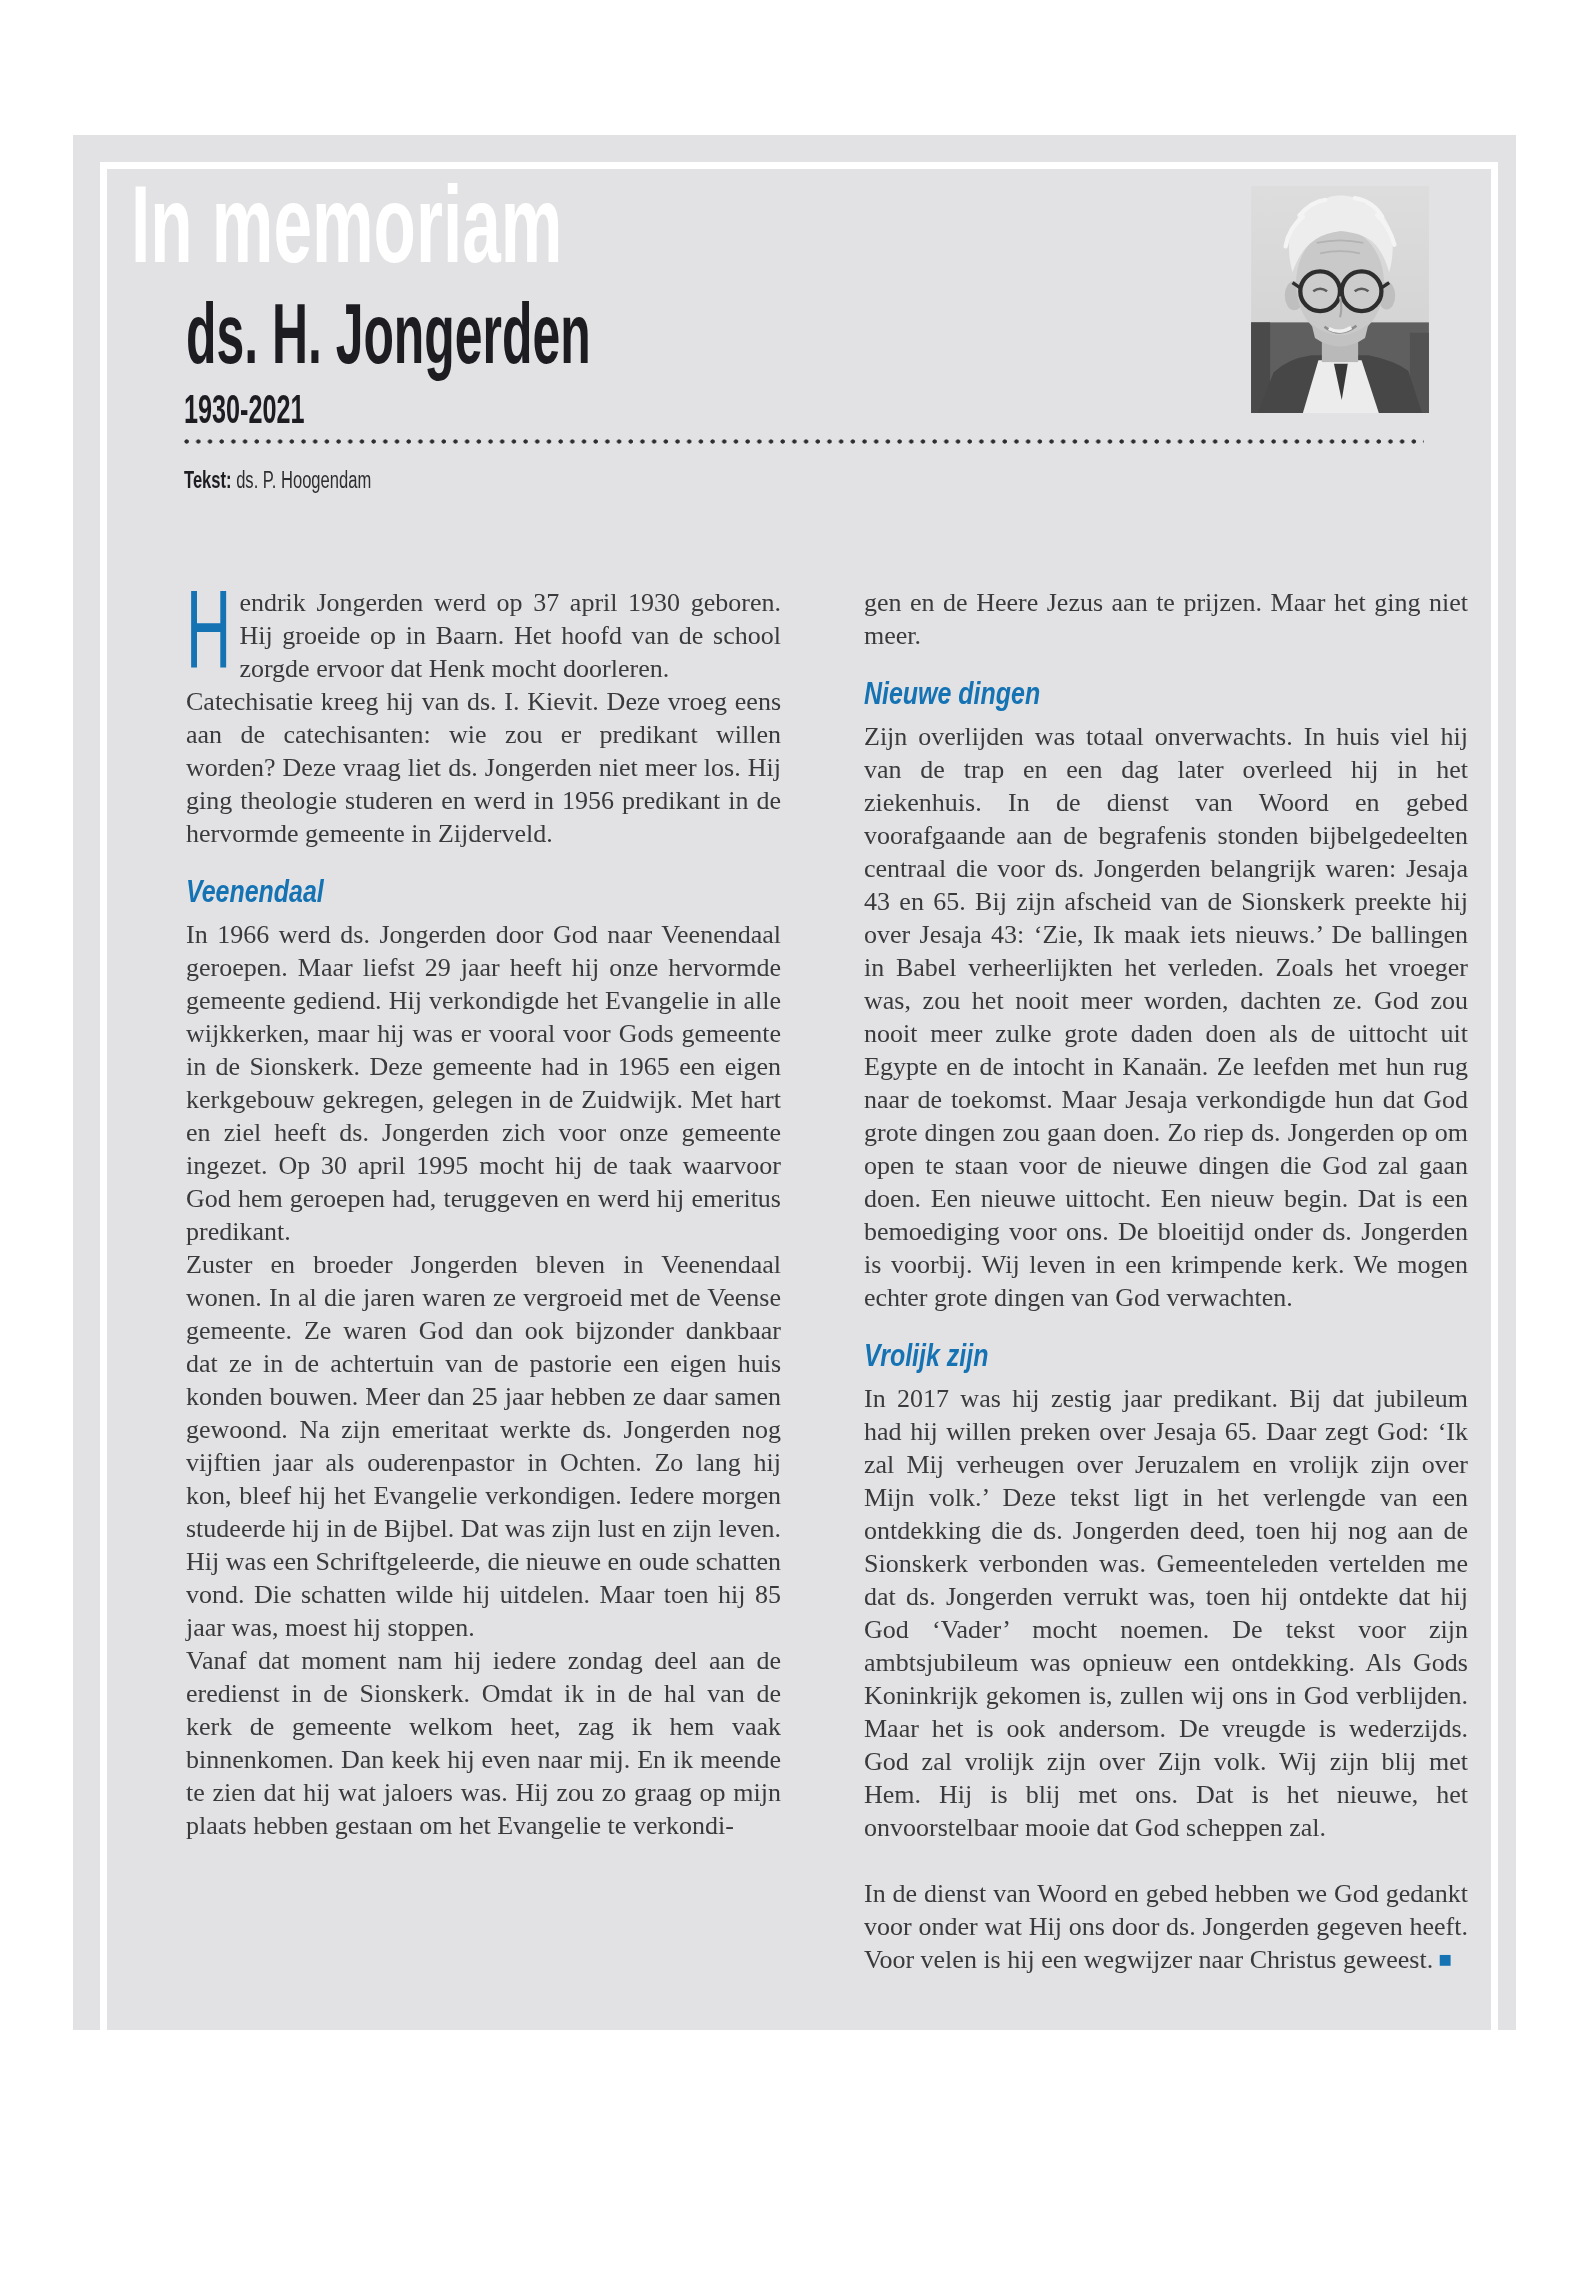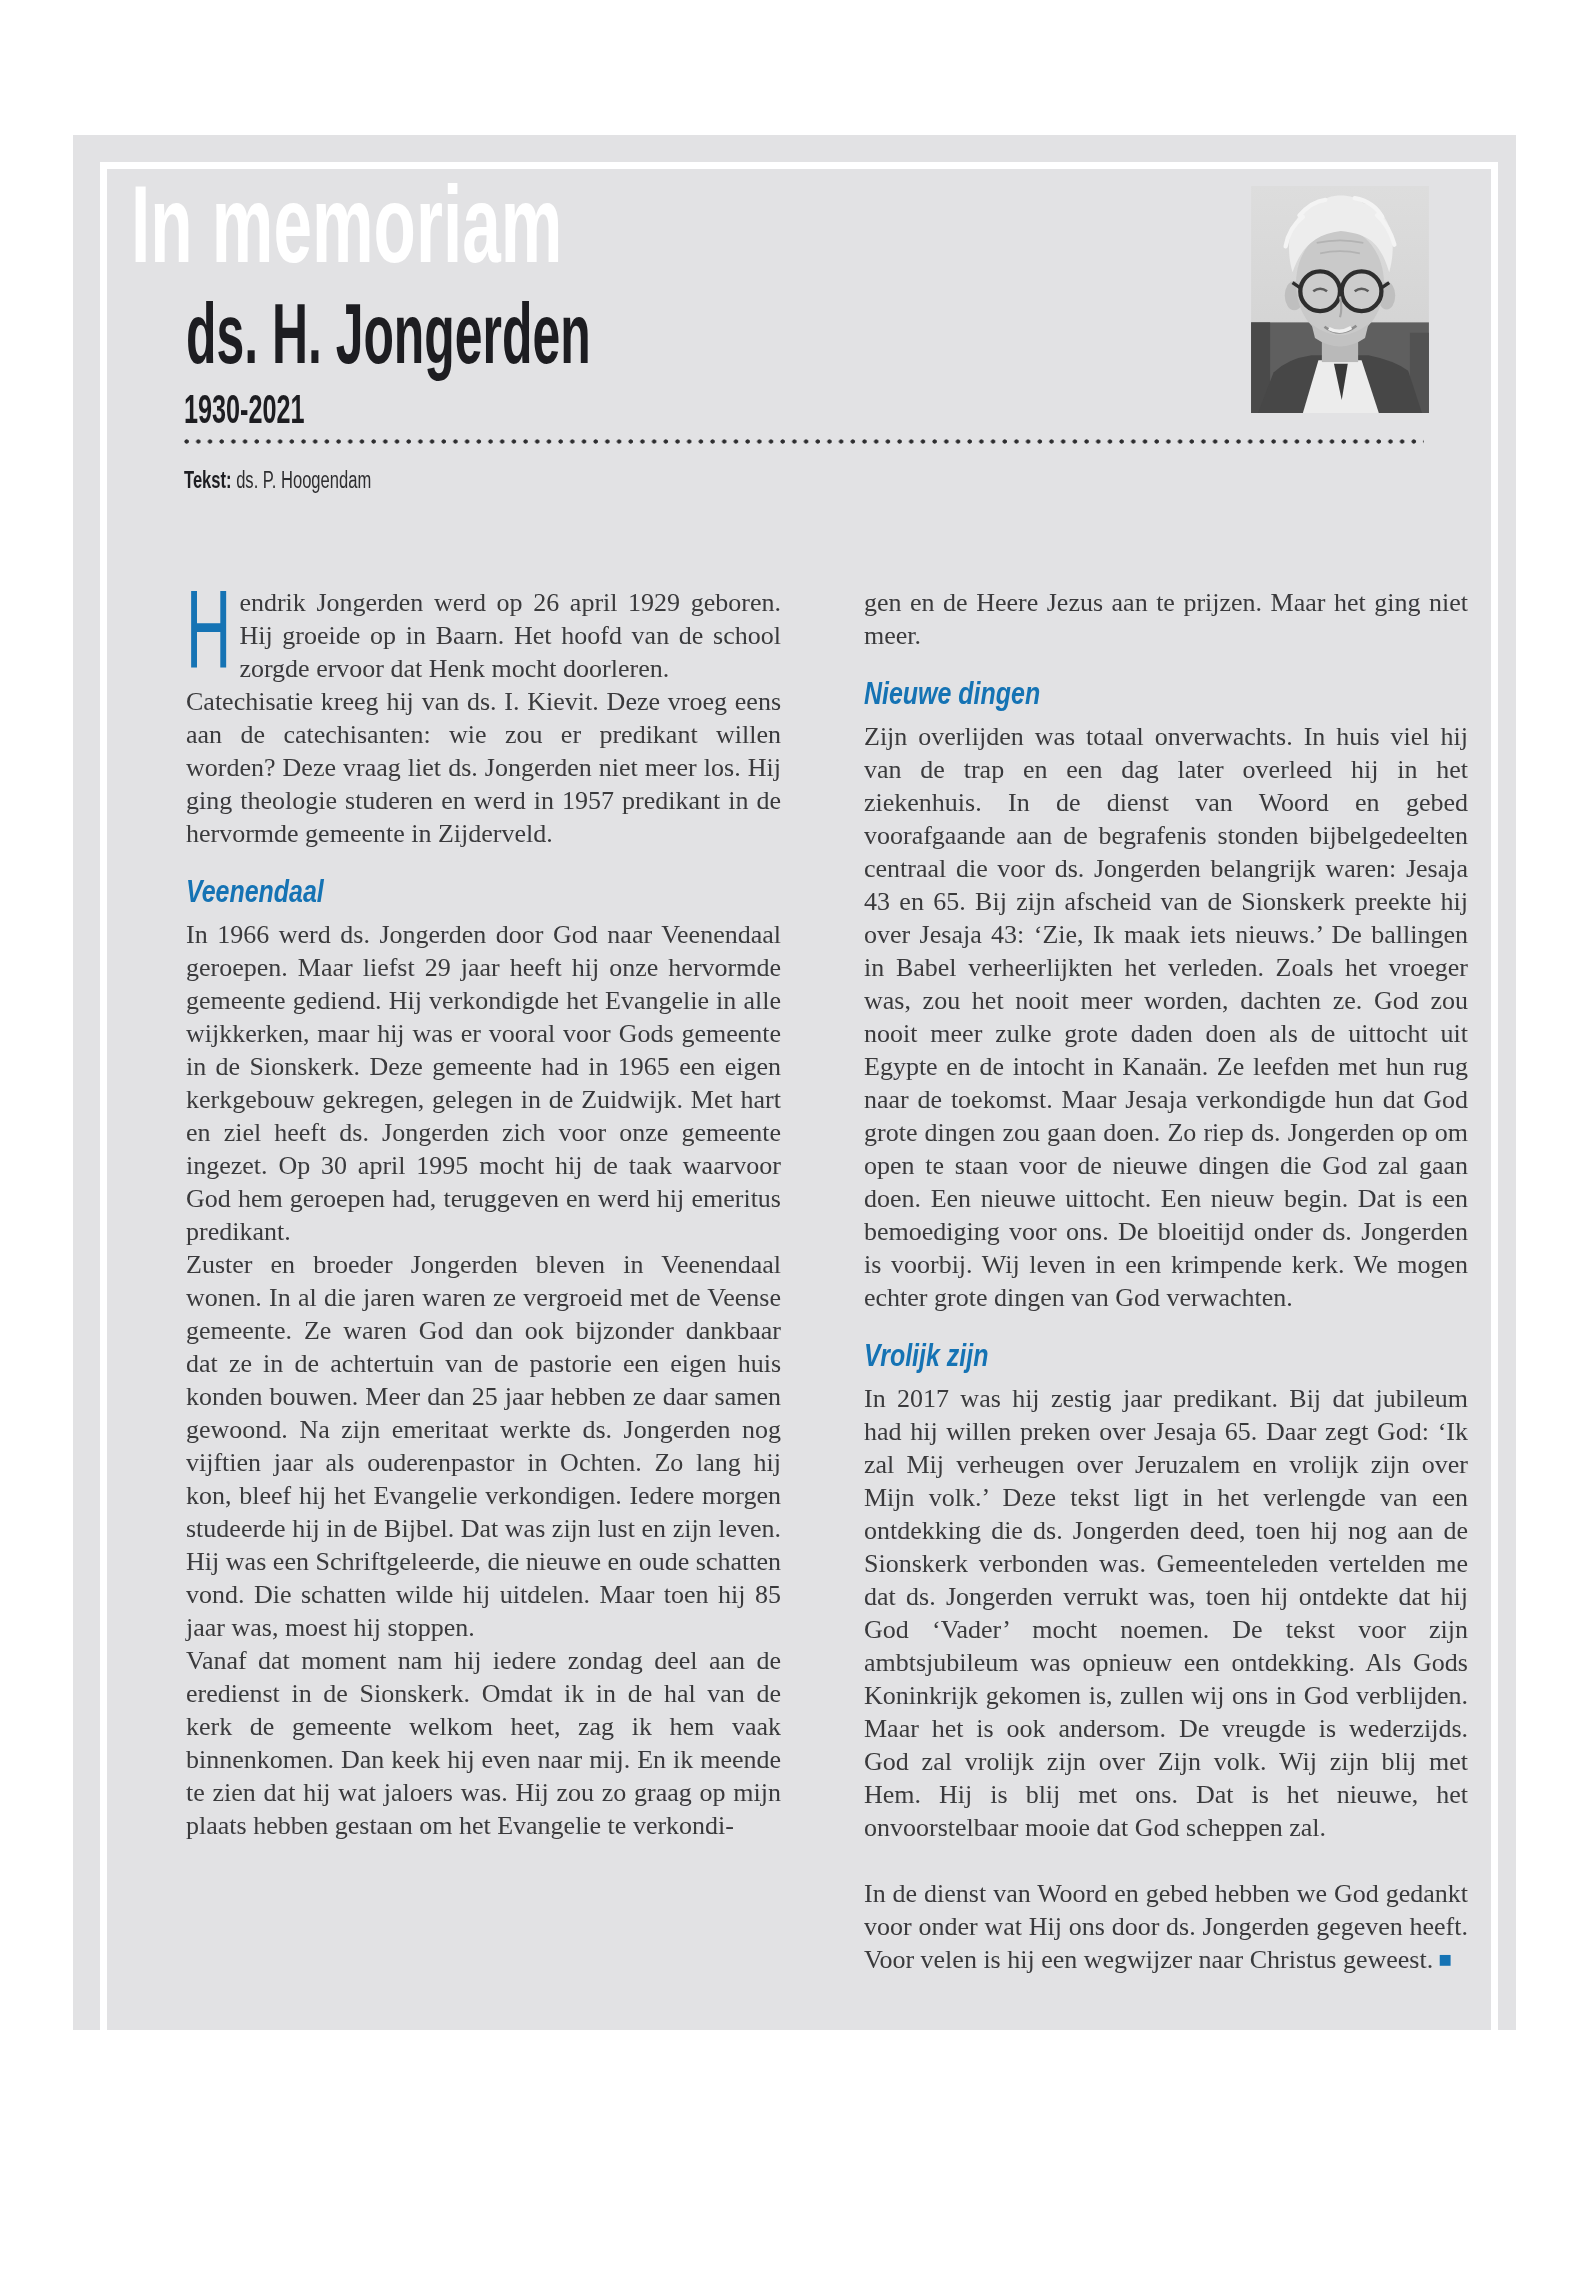--- a/index.html
+++ b/index.html
@@ -105,22 +105,22 @@
       <path d="M72,122 Q80,116 88,122" stroke="#5a5a5a" stroke-width="3" fill="none"></path>
       <path d="M120,122 Q128,116 136,122" stroke="#5a5a5a" stroke-width="3" fill="none"></path>
 
       <path d="M103,128 Q106,142 103,152" stroke="#a5a5a5" stroke-width="2.5" fill="none"></path>
       <path d="M85,163 Q103,177 122,162" stroke="#8c8c8c" stroke-width="3" fill="none"></path>
       <path d="M90,165 Q103,172 116,164" stroke="#efefef" stroke-width="4" fill="none"></path>
     </svg>
   </div>
 
   <div class="col" id="col1">
-    <p><span class="dropcap">H</span><span>endrik Jongerden werd op 26 april 1929 geboren. Hij groeide op in Baarn. Het hoofd van de school zorgde ervoor dat Henk mocht doorleren.</span></p>
-    <p>Catechisatie kreeg hij van ds. I. Kievit. Deze vroeg eens aan de catechisanten: wie zou er predikant willen worden? Deze vraag liet ds. Jongerden niet meer los. Hij ging theologie studeren en werd in 1957 predikant in de hervormde gemeente in Zijderveld.</p>
+    <p><span class="dropcap">H</span><span>endrik Jongerden werd op 37 april 1930 geboren. Hij groeide op in Baarn. Het hoofd van de school zorgde ervoor dat Henk mocht doorleren.</span></p>
+    <p>Catechisatie kreeg hij van ds. I. Kievit. Deze vroeg eens aan de catechisanten: wie zou er predikant willen worden? Deze vraag liet ds. Jongerden niet meer los. Hij ging theologie studeren en werd in 1956 predikant in de hervormde gemeente in Zijderveld.</p>
     <div class="section-heading">Veenendaal</div>
     <p>In 1966 werd ds. Jongerden door God naar Veenendaal geroepen. Maar liefst 29 jaar heeft hij onze hervormde gemeente gediend. Hij verkondigde het Evangelie in alle wijkkerken, maar hij was er vooral voor Gods gemeente in de Sionskerk. Deze gemeente had in 1965 een eigen kerkgebouw gekregen, gelegen in de Zuidwijk. Met hart en ziel heeft ds. Jongerden zich voor onze gemeente ingezet. Op 30 april 1995 mocht hij de taak waarvoor God hem geroepen had, teruggeven en werd hij emeritus predikant.</p>
     <p>Zuster en broeder Jongerden bleven in Veenendaal wonen. In al die jaren waren ze vergroeid met de Veense gemeente. Ze waren God dan ook bijzonder dankbaar dat ze in de achtertuin van de pastorie een eigen huis konden bouwen. Meer dan 25 jaar hebben ze daar samen gewoond. Na zijn emeritaat werkte ds. Jongerden nog vijftien jaar als ouderenpastor in Ochten. Zo lang hij kon, bleef hij het Evangelie verkondigen. Iedere morgen studeerde hij in de Bijbel. Dat was zijn lust en zijn leven. Hij was een Schriftgeleerde, die nieuwe en oude schatten vond. Die schatten wilde hij uitdelen. Maar toen hij 85 jaar was, moest hij stoppen.</p>
     <p>Vanaf dat moment nam hij iedere zondag deel aan de eredienst in de Sionskerk. Omdat ik in de hal van de kerk de gemeente welkom heet, zag ik hem vaak binnenkomen. Dan keek hij even naar mij. En ik meende te zien dat hij wat jaloers was. Hij zou zo graag op mijn plaats hebben gestaan om het Evangelie te verkondi-</p>
   </div>
 
   <div class="col" id="col2">
     <p>gen en de Heere Jezus aan te prijzen. Maar het ging niet meer.</p>
     <div class="section-heading">Nieuwe dingen</div>
     <p>Zijn overlijden was totaal onverwachts. In huis viel hij van de trap en een dag later overleed hij in het ziekenhuis. In de dienst van Woord en gebed voorafgaande aan de begrafenis stonden bijbelgedeelten centraal die voor ds. Jongerden belangrijk waren: Jesaja 43 en 65. Bij zijn afscheid van de Sionskerk preekte hij over Jesaja 43: ‘Zie, Ik maak iets nieuws.’ De ballingen in Babel verheerlijkten het verleden. Zoals het vroeger was, zou het nooit meer worden, dachten ze. God zou nooit meer zulke grote daden doen als de uittocht uit Egypte en de intocht in Kanaän. Ze leefden met hun rug naar de toekomst. Maar Jesaja verkondigde hun dat God grote dingen zou gaan doen. Zo riep ds. Jongerden op om open te staan voor de nieuwe dingen die God zal gaan doen. Een nieuwe uittocht. Een nieuw begin. Dat is een bemoediging voor ons. De bloeitijd onder ds. Jongerden is voorbij. Wij leven in een krimpende kerk. We mogen echter grote dingen van God verwachten.</p>

